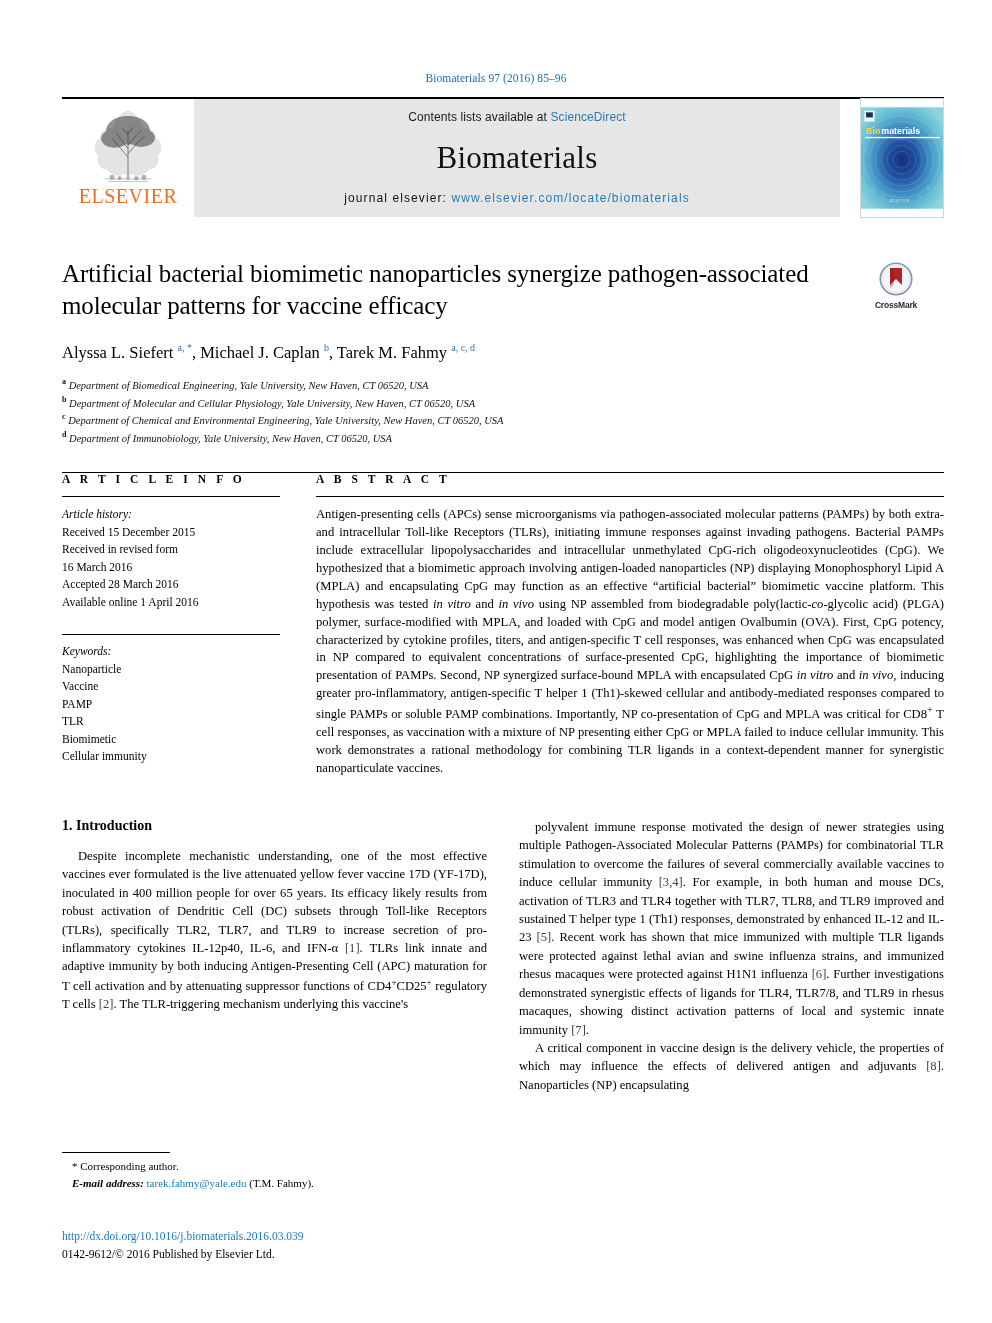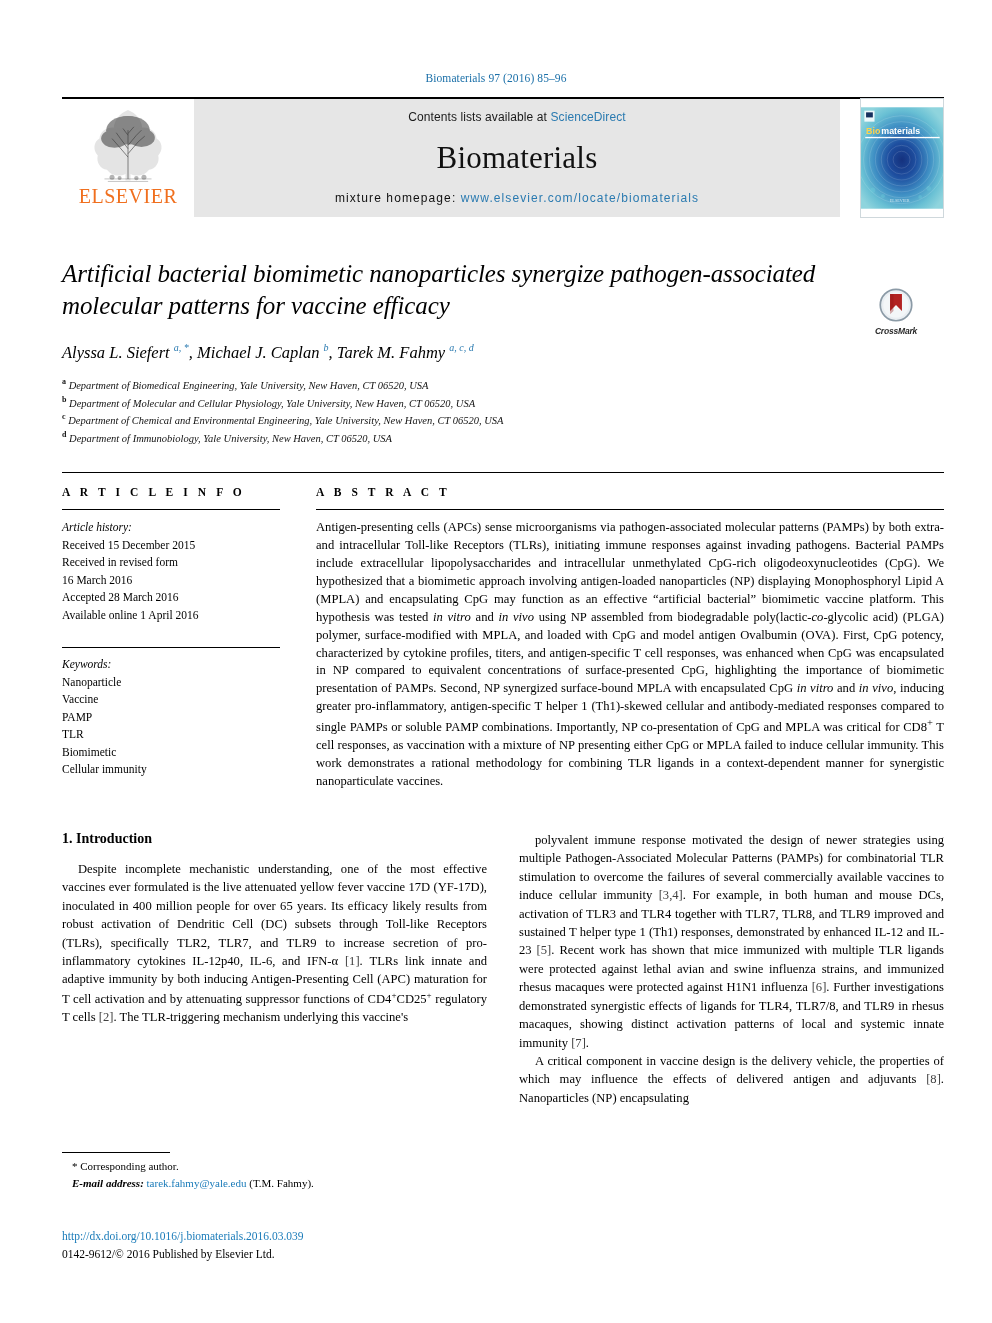--- a/index.html
+++ b/index.html
@@ -94,22 +94,21 @@
   .cover-thumb {
     width: 97px; height: 120px;
     display:block;
     border: 1px solid #cfd8dc;
   }
 
   
   .title-area {
     margin: 41px 48px 0 62px;
     display: flex;
-    align-items: center;
-    font-style: italic;
+    align-items: flex-start;
   }
   .title-col { flex: 1 1 auto; padding-right: 10px; }
   .art-title {
     font-family: "Liberation Serif", serif;
     font-size: 25px;
     line-height: 1.27;
     font-weight: 400;
     color: #000;
     margin: 0;
     letter-spacing: -.1px;
@@ -139,21 +138,20 @@
     font-size: 10.5px;
     line-height: 1.62;
     color: #111;
   }
   .affils div sup { font-style: normal; font-weight: bold; font-size: 8px; vertical-align: super; }
 
   
   .info-abstract {
     margin: 26px 48px 0 62px;
     border-top: 1.6px solid #000;
-    padding-top: 13px;
     display: flex;
     gap: 36px;
   }
   .col-info { flex: 0 0 218px; }
   .col-abstract { flex: 1 1 auto; }
 
   .sec-head {
     font-family: "Liberation Serif", serif;
     font-size: 11.5px;
     font-weight: bold;
@@ -284,21 +282,21 @@
           <circle cx="60" cy="87" r="2.6"></circle>
             <circle cx="69" cy="86" r="3"></circle>
         </g>
       </svg>
       <div class="elsevier-word">ELSEVIER</div>
     </div>
 
     <div class="journal-band">
       <div class="contents-line"><span>Contents lists available at </span><span class="sd">ScienceDirect</span></div>
       <div class="journal-title">Biomaterials</div>
-      <div class="homepage-line"><span>mixture homepage: </span><span class="url">www.elsevier.com/locate/biomaterials</span></div>
+      <div class="homepage-line"><span>journal elsevier: </span><span class="url">www.elsevier.com/locate/biomaterials</span></div>
     </div>
 
     <div class="cover-block">
       <svg class="cover-thumb" viewBox="0 0 97 120">
         <defs>
           <radialGradient id="rg" cx="50%" cy="52%" r="62%">
             <stop offset="0%" stop-color="#15317e"></stop>
             <stop offset="28%" stop-color="#1e4fa0"></stop>
             <stop offset="55%" stop-color="#3f8fc4"></stop>
             <stop offset="80%" stop-color="#69c0d4"></stop>

